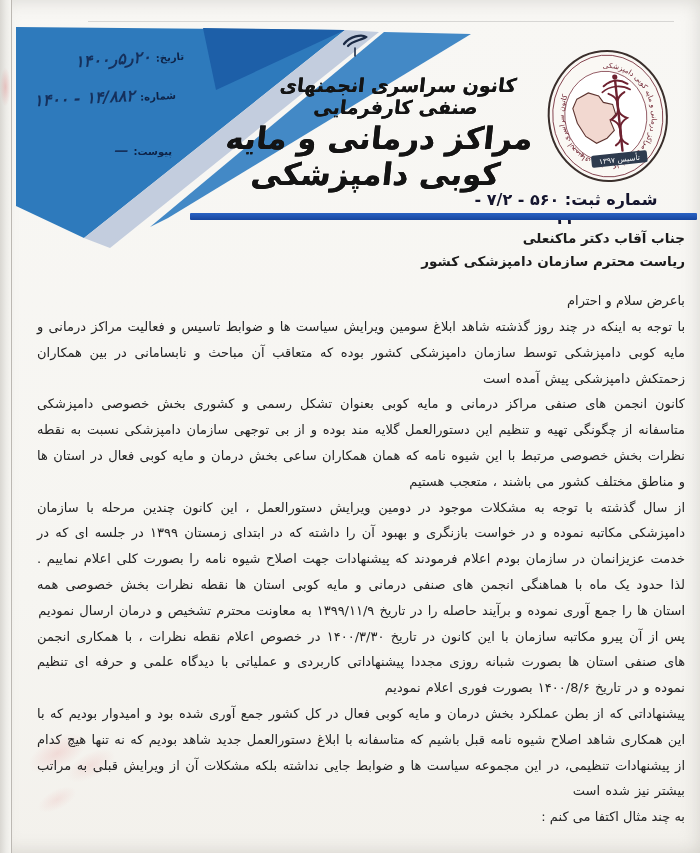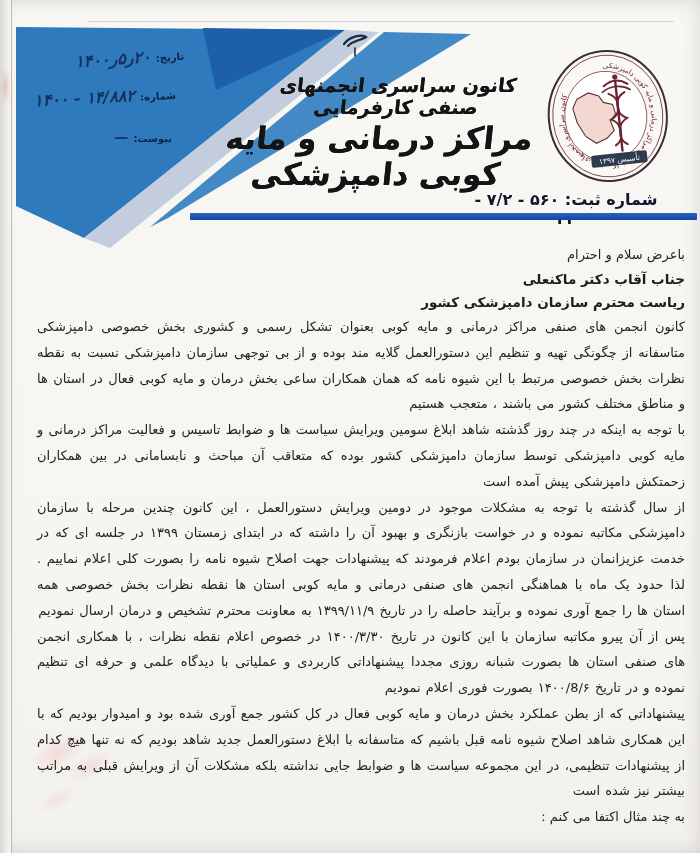--- a/index.html
+++ b/index.html
@@ -48,21 +48,21 @@
   }
   .hfields .lbl{
     font-size:10px;font-weight:bold;color:#0e2347;
   }
   .hfields .val{
     font-size:16px;font-style:italic;font-weight:bold;color:#15305c;
     letter-spacing:1px;
   }
   #field-date{left:34px;top:50px;width:150px;transform:rotate(-4deg);}
   #field-number{left:16px;top:88px;width:160px;transform:rotate(-3deg);}
-  #field-attachment{left:72px;top:127px;width:100px;}
+  #field-attachment{left:72px;top:140px;width:100px;}
   #field-attachment .val{font-size:14px;}
 
   .bismillah{position:absolute;left:338px;top:28px;z-index:4;}
 
   .org-line{
     position:absolute;direction:rtl;text-align:center;color:#141414;z-index:4;
     font-weight:bold;transform:skewX(-6deg);
     text-shadow:0 0 .4px #141414;
   }
   #org-line1{right:158px;top:74px;width:290px;font-size:19px;}
@@ -156,26 +156,26 @@
     </g>
 
     <rect x="44" y="112" width="56" height="12" rx="2" fill="#2e3b4e"></rect>
     <text x="72" y="121" text-anchor="middle" font-size="7.5" fill="#ffffff" font-family="DejaVu Sans, sans-serif">تأسیس ۱۳۹۷</text>
   </svg>
 
   <div id="registration">شماره ثبت: ۵۶۰ - ۷/۲ - ۳۲</div>
   <div id="header-rule"></div>
 
   <div id="content">
-    <div id="salutation">باعرض سلام و احترام</div>
     <div id="recipient">
       <div>جناب آقاب دکتر ماکنعلی</div>
       <div>ریاست محترم سازمان دامپزشکی کشور</div>
     </div>
+    <div id="salutation">باعرض سلام و احترام</div>
+    <p class="para">با توجه به اینکه در چند روز گذشته شاهد ابلاغ سومین ویرایش سیاست ها و ضوابط تاسیس و فعالیت مراکز درمانی و مایه کوبی دامپزشکی توسط سازمان دامپزشکی کشور بوده که متعاقب آن مباحث و نابسامانی در بین همکاران زحمتکش دامپزشکی پیش آمده است</p>
     <p class="para">کانون انجمن های صنفی مراکز درمانی و مایه کوبی بعنوان تشکل رسمی و کشوری بخش خصوصی دامپزشکی متاسفانه از چگونگی تهیه و تنظیم این دستورالعمل گلایه مند بوده و از بی توجهی سازمان دامپزشکی نسبت به نقطه نظرات بخش خصوصی مرتبط با این شیوه نامه که همان همکاران ساعی بخش درمان و مایه کوبی فعال در استان ها و مناطق مختلف کشور می باشند ، متعجب هستیم</p>
-    <p class="para">با توجه به اینکه در چند روز گذشته شاهد ابلاغ سومین ویرایش سیاست ها و ضوابط تاسیس و فعالیت مراکز درمانی و مایه کوبی دامپزشکی توسط سازمان دامپزشکی کشور بوده که متعاقب آن مباحث و نابسامانی در بین همکاران زحمتکش دامپزشکی پیش آمده است</p>
     <p class="para">از سال گذشته با توجه به مشکلات موجود در دومین ویرایش دستورالعمل ، این کانون چندین مرحله با سازمان دامپزشکی مکاتبه نموده و در خواست بازنگری و بهبود آن را داشته که در ابتدای زمستان ۱۳۹۹ در جلسه ای که در خدمت عزیزانمان در سازمان بودم اعلام فرمودند که پیشنهادات جهت اصلاح شیوه نامه را بصورت کلی اعلام نماییم . لذا حدود یک ماه با هماهنگی انجمن های صنفی درمانی و مایه کوبی استان ها نقطه نظرات بخش خصوصی همه استان ها را جمع آوری نموده و برآیند حاصله را در تاریخ ۱۳۹۹/۱۱/۹ به معاونت محترم تشخیص و درمان ارسال نمودیم</p>
     <p class="para">پس از آن پیرو مکاتبه سازمان با این کانون در تاریخ ۱۴۰۰/۳/۳۰ در خصوص اعلام نقطه نظرات ، با همکاری انجمن های صنفی استان ها بصورت شبانه روزی مجددا پیشنهاداتی کاربردی و عملیاتی با دیدگاه علمی و حرفه ای تنظیم نموده و در تاریخ ۱۴۰۰/8/۶ بصورت فوری اعلام نمودیم</p>
     <p class="para">پیشنهاداتی که از بطن عملکرد بخش درمان و مایه کوبی فعال در کل کشور جمع آوری شده بود و امیدوار بودیم که با این همکاری شاهد اصلاح شیوه نامه قبل باشیم که متاسفانه با ابلاغ دستورالعمل جدید شاهد بودیم که نه تنها هیچ کدام از پیشنهادات تنظیمی، در این مجموعه سیاست ها و ضوابط جایی نداشته بلکه مشکلات آن از ویرایش قبلی به مراتب بیشتر نیز شده است</p>
     <div id="closing">به چند مثال اکتفا می کنم :</div>
   </div>
 
 </div>
 
 </body></html>

